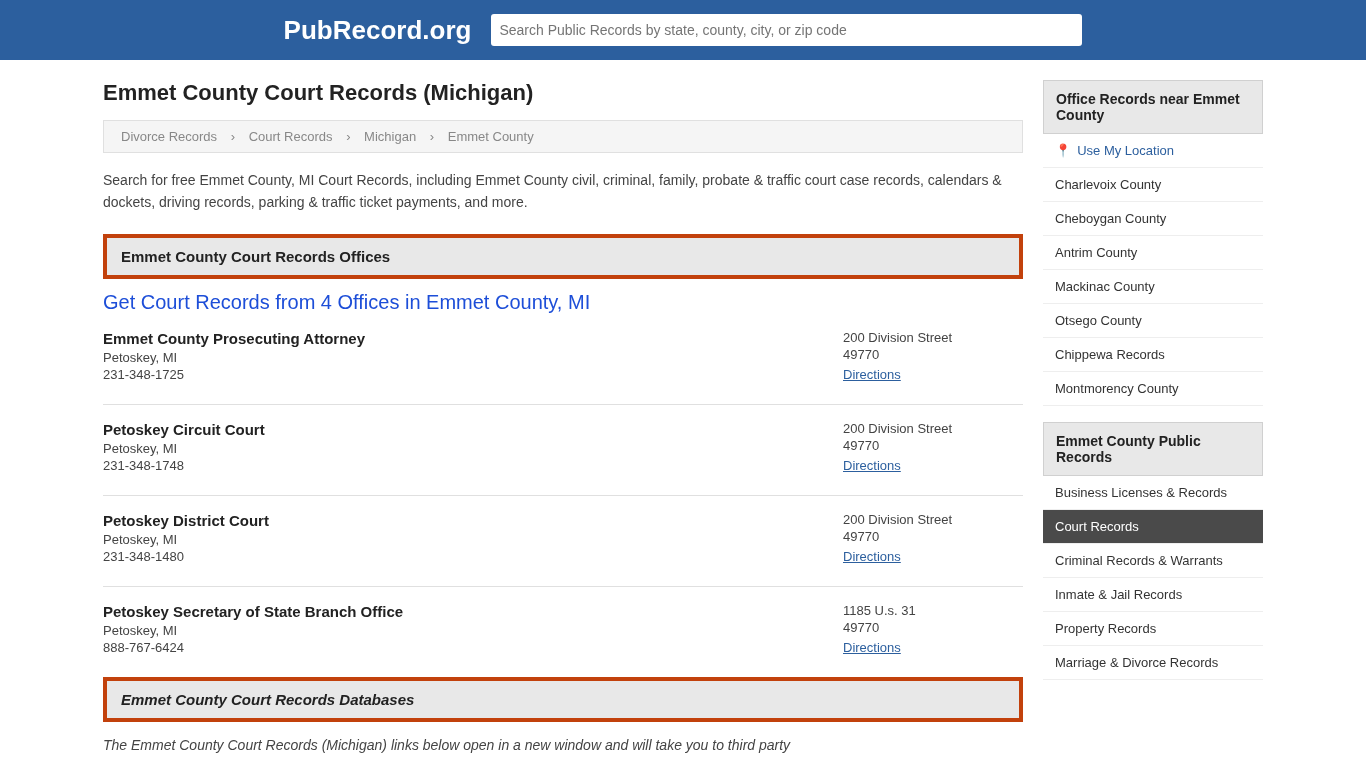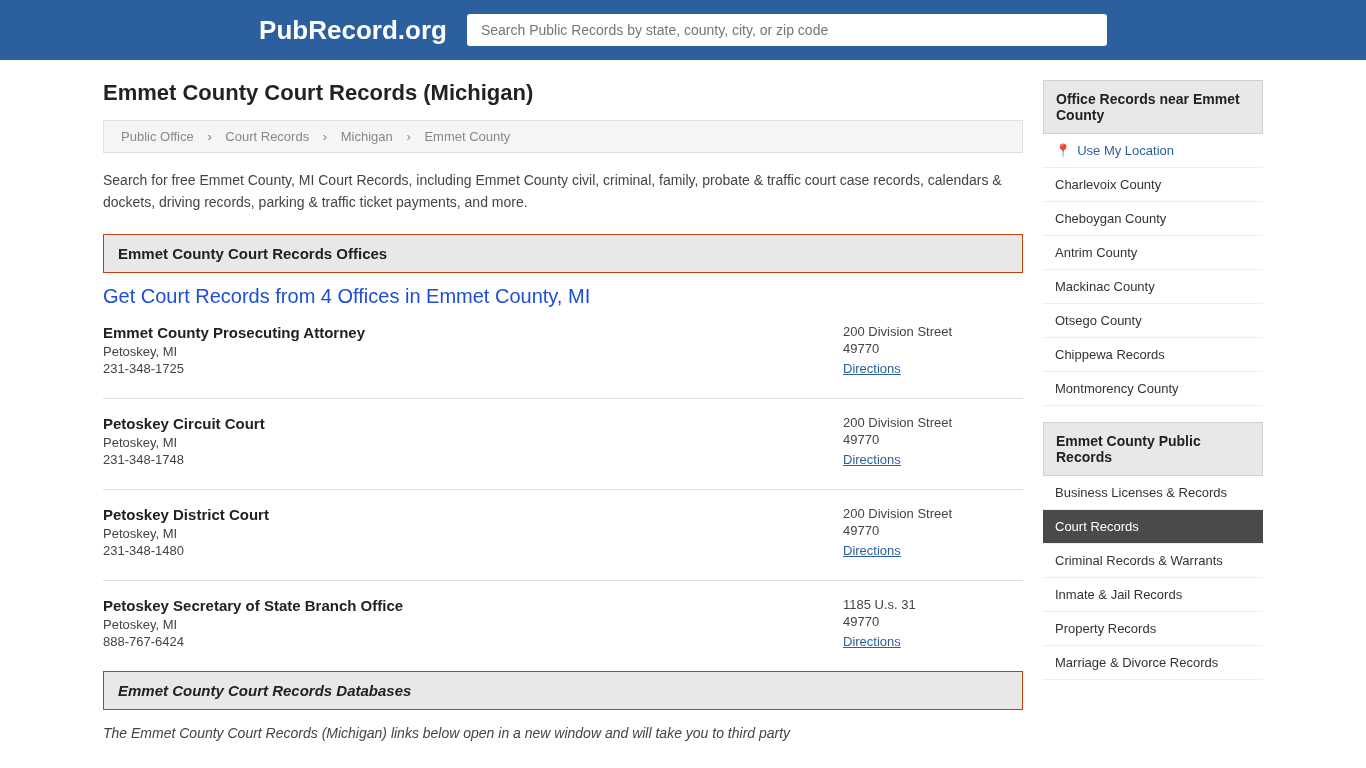--- a/index.html
+++ b/index.html
@@ -14,22 +14,22 @@
       justify-content: center;
       gap: 20px;
     }
     #header-logo {
       color: #fff;
       font-size: 26px;
       font-weight: bold;
       white-space: nowrap;
     }
     #search-input {
-      width: 640px;
-      padding: 8px 14px;
+      width: 591px;
+      padding: 8px 8px;
       border: none;
       border-radius: 3px;
       font-size: 14px;
       color: #666;
       outline: none;
     }
 
     
     #main-wrapper {
       max-width: 1200px;
@@ -76,21 +76,21 @@
       line-height: 1.6;
     }
 
     .section-header {
       background: #e8e8e8;
       padding: 10px 14px;
       font-size: 15px;
       font-weight: bold;
       color: #222;
       margin-bottom: 12px;
-      border: 1px solid #c2410c;
+      border: 4px solid #c2410c;
     }
 
     .offices-count {
       font-size: 20px;
       color: #1d4ed8;
       margin-bottom: 16px;
     }
 
     .office-entry {
       margin-bottom: 22px;
@@ -196,21 +196,21 @@
   <input id="search-input" type="text" placeholder="Search Public Records by state, county, city, or zip code" style="">
 </div>
 
 <div id="main-wrapper">
 
   <div id="content">
 
     <h1 id="page-title">Emmet County Court Records (Michigan)</h1>
 
     <div id="breadcrumb">
-      <span class="breadcrumb-link">Public Office</span>
+      <span class="breadcrumb-link">Divorce Records</span>
       <span>›</span>
       <span class="breadcrumb-link">Court Records</span>
       <span>›</span>
       <span class="breadcrumb-link">Michigan</span>
       <span>›</span>
       <span>Emmet County</span>
     </div>
 
     <p id="description">Search for free Emmet County, MI Court Records, including Emmet County civil, criminal, family, probate &amp; traffic court case records, calendars &amp; dockets, driving records, parking &amp; traffic ticket payments, and more.</p>
 

